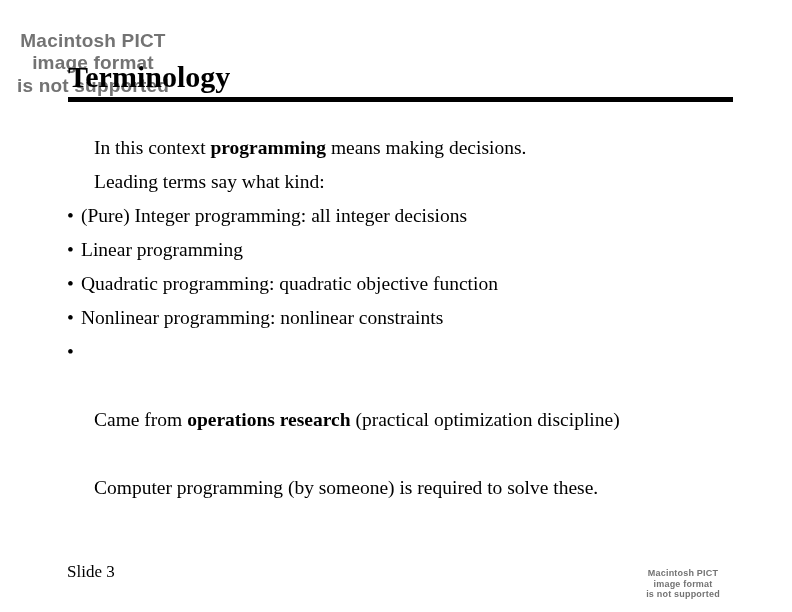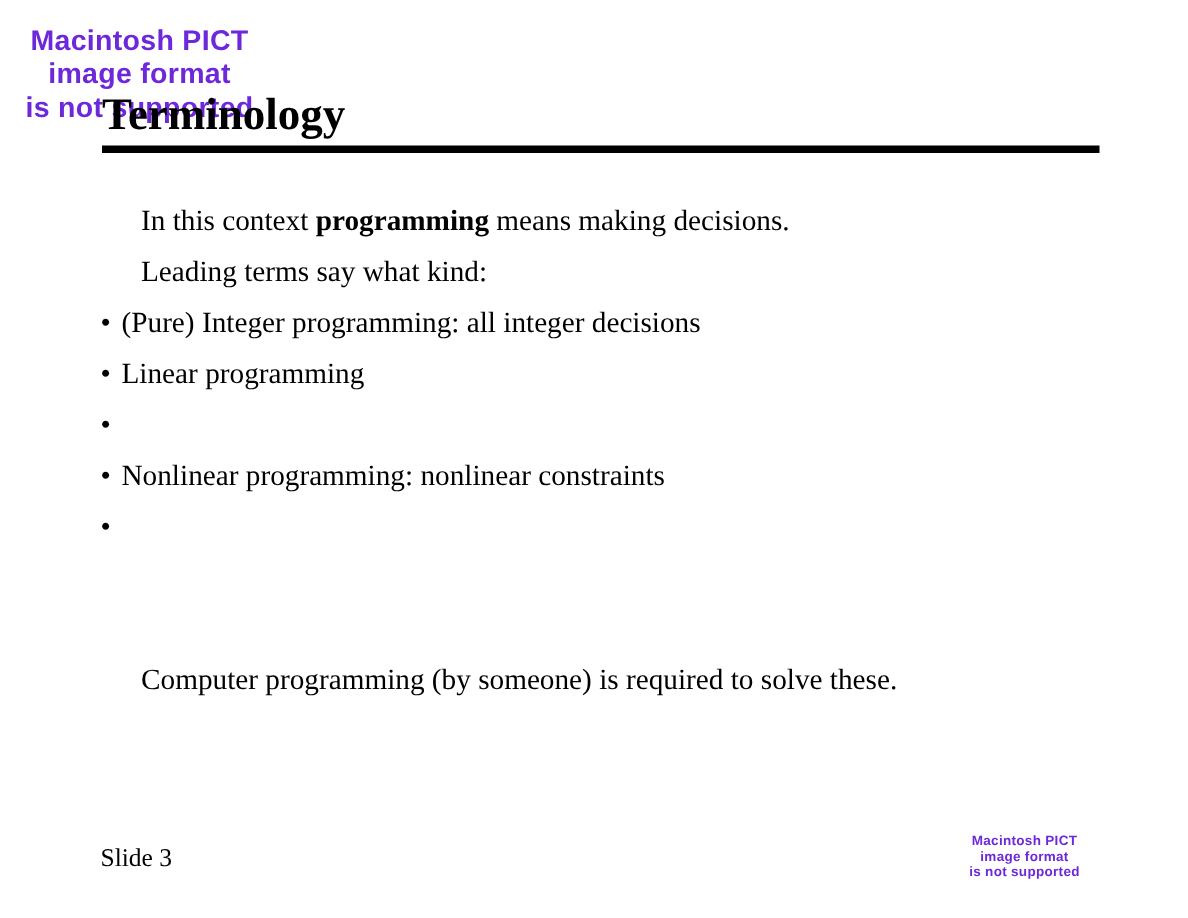--- a/index.html
+++ b/index.html
@@ -14,28 +14,29 @@
     position: relative;
     width: 792px;
     height: 612px;
     background: #ffffff;
     overflow: hidden;
   }
 
   
   .pict-placeholder {
     position: absolute;
-    color: #6d28d9;
+    color: #737373;
     font-family: "Liberation Sans", "DejaVu Sans", sans-serif;
     font-weight: bold;
     text-align: center;
     line-height: 1.18;
     letter-spacing: 0.2px;
     white-space: nowrap;
     user-select: none;
+    margin-top: 13px;
   }
   .pict-top {
     left: 0px;
     top: 17px;
     width: 186px;
     font-size: 19px;
   }
   .pict-bottom {
     left: 619px;
     top: 555px;
@@ -143,33 +144,35 @@
         <span class="bullet-text">(Pure) Integer programming: all integer decisions</span>
       </div>
 
     <div class="bullet-line">
         <span class="bullet-mark">•</span>
         <span class="bullet-text">Linear programming</span>
       </div>
 
     <div class="bullet-line">
         <span class="bullet-mark">•</span>
+        <span class="bullet-text">Quadratic programming: quadratic objective function</span>
       </div>
 
     <div class="bullet-line">
         <span class="bullet-mark">•</span>
         <span class="bullet-text">Nonlinear programming: nonlinear constraints</span>
       </div>
 
     <div class="bullet-line">
         <span class="bullet-mark">•</span>
       </div>
 
     <div class="body-line spacer"></div>
 
+    <div class="body-line"><span>Came from </span><b>operations research</b><span> (practical optimization discipline)</span></div>
 
     <div class="body-line spacer"></div>
 
     <div class="body-line">Computer programming (by someone) is required to solve these.</div>
 
   </div>
 
   <div class="slide-footer">Slide 3</div>
 
   <div class="pict-placeholder pict-bottom">

